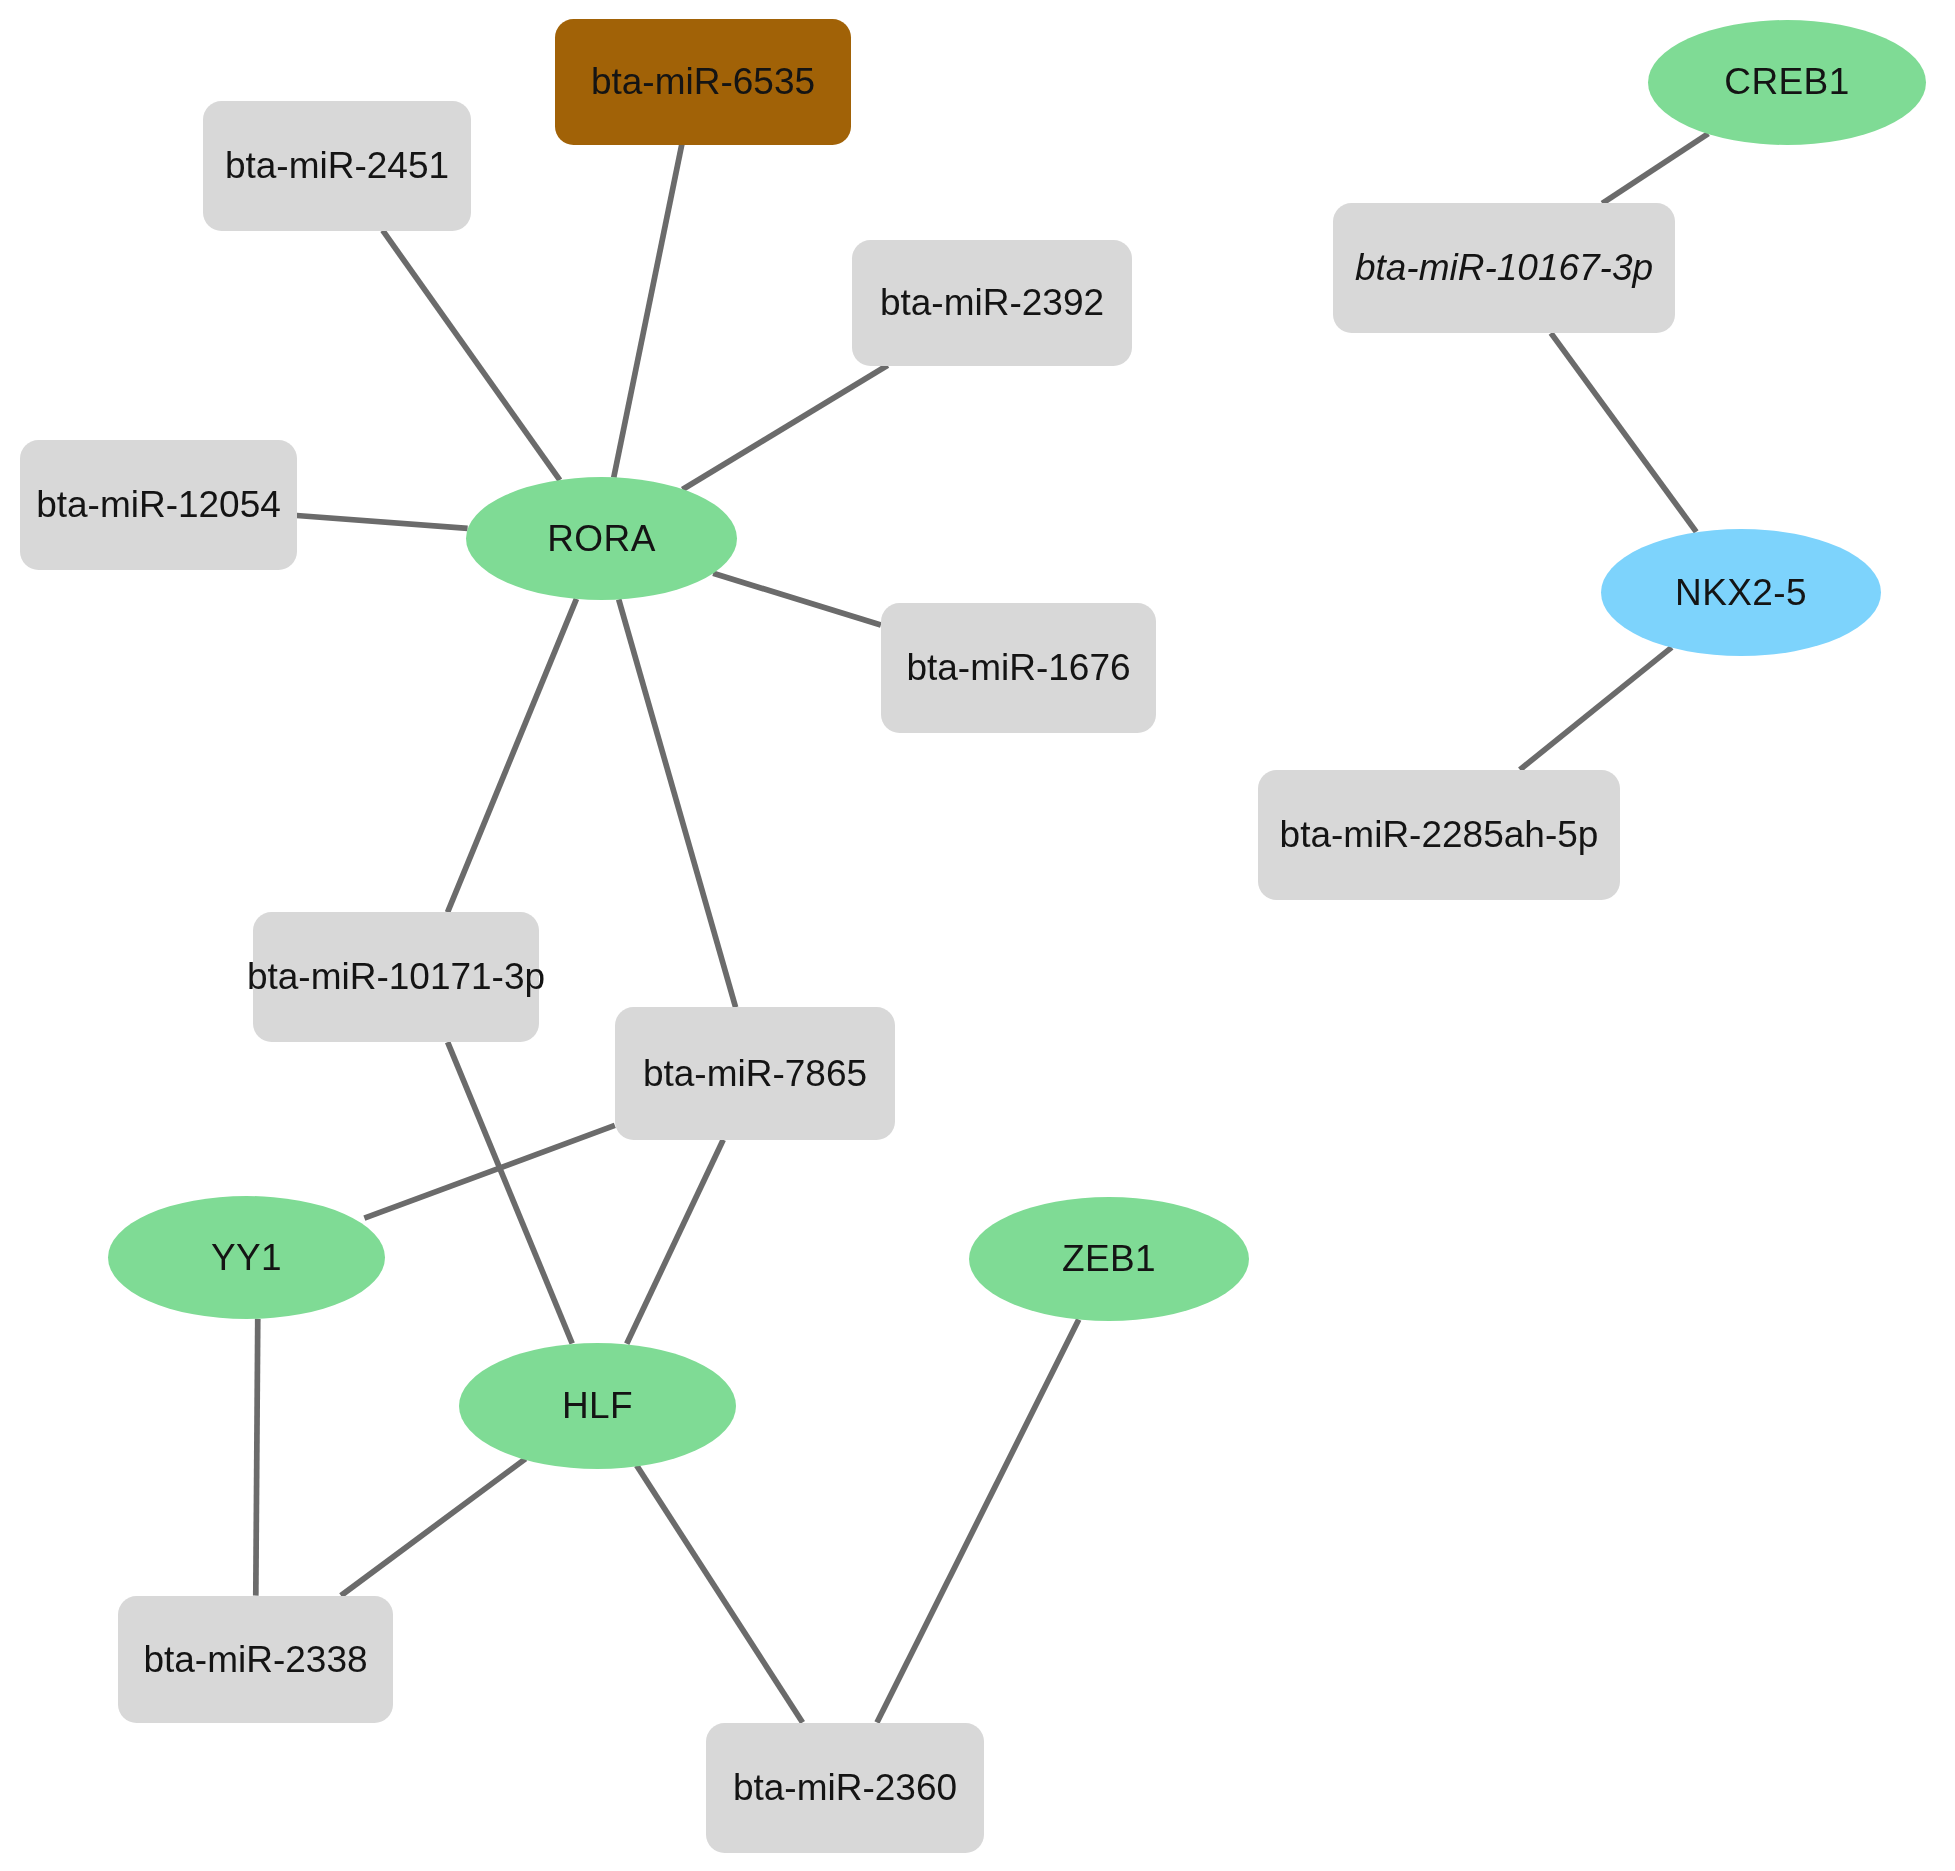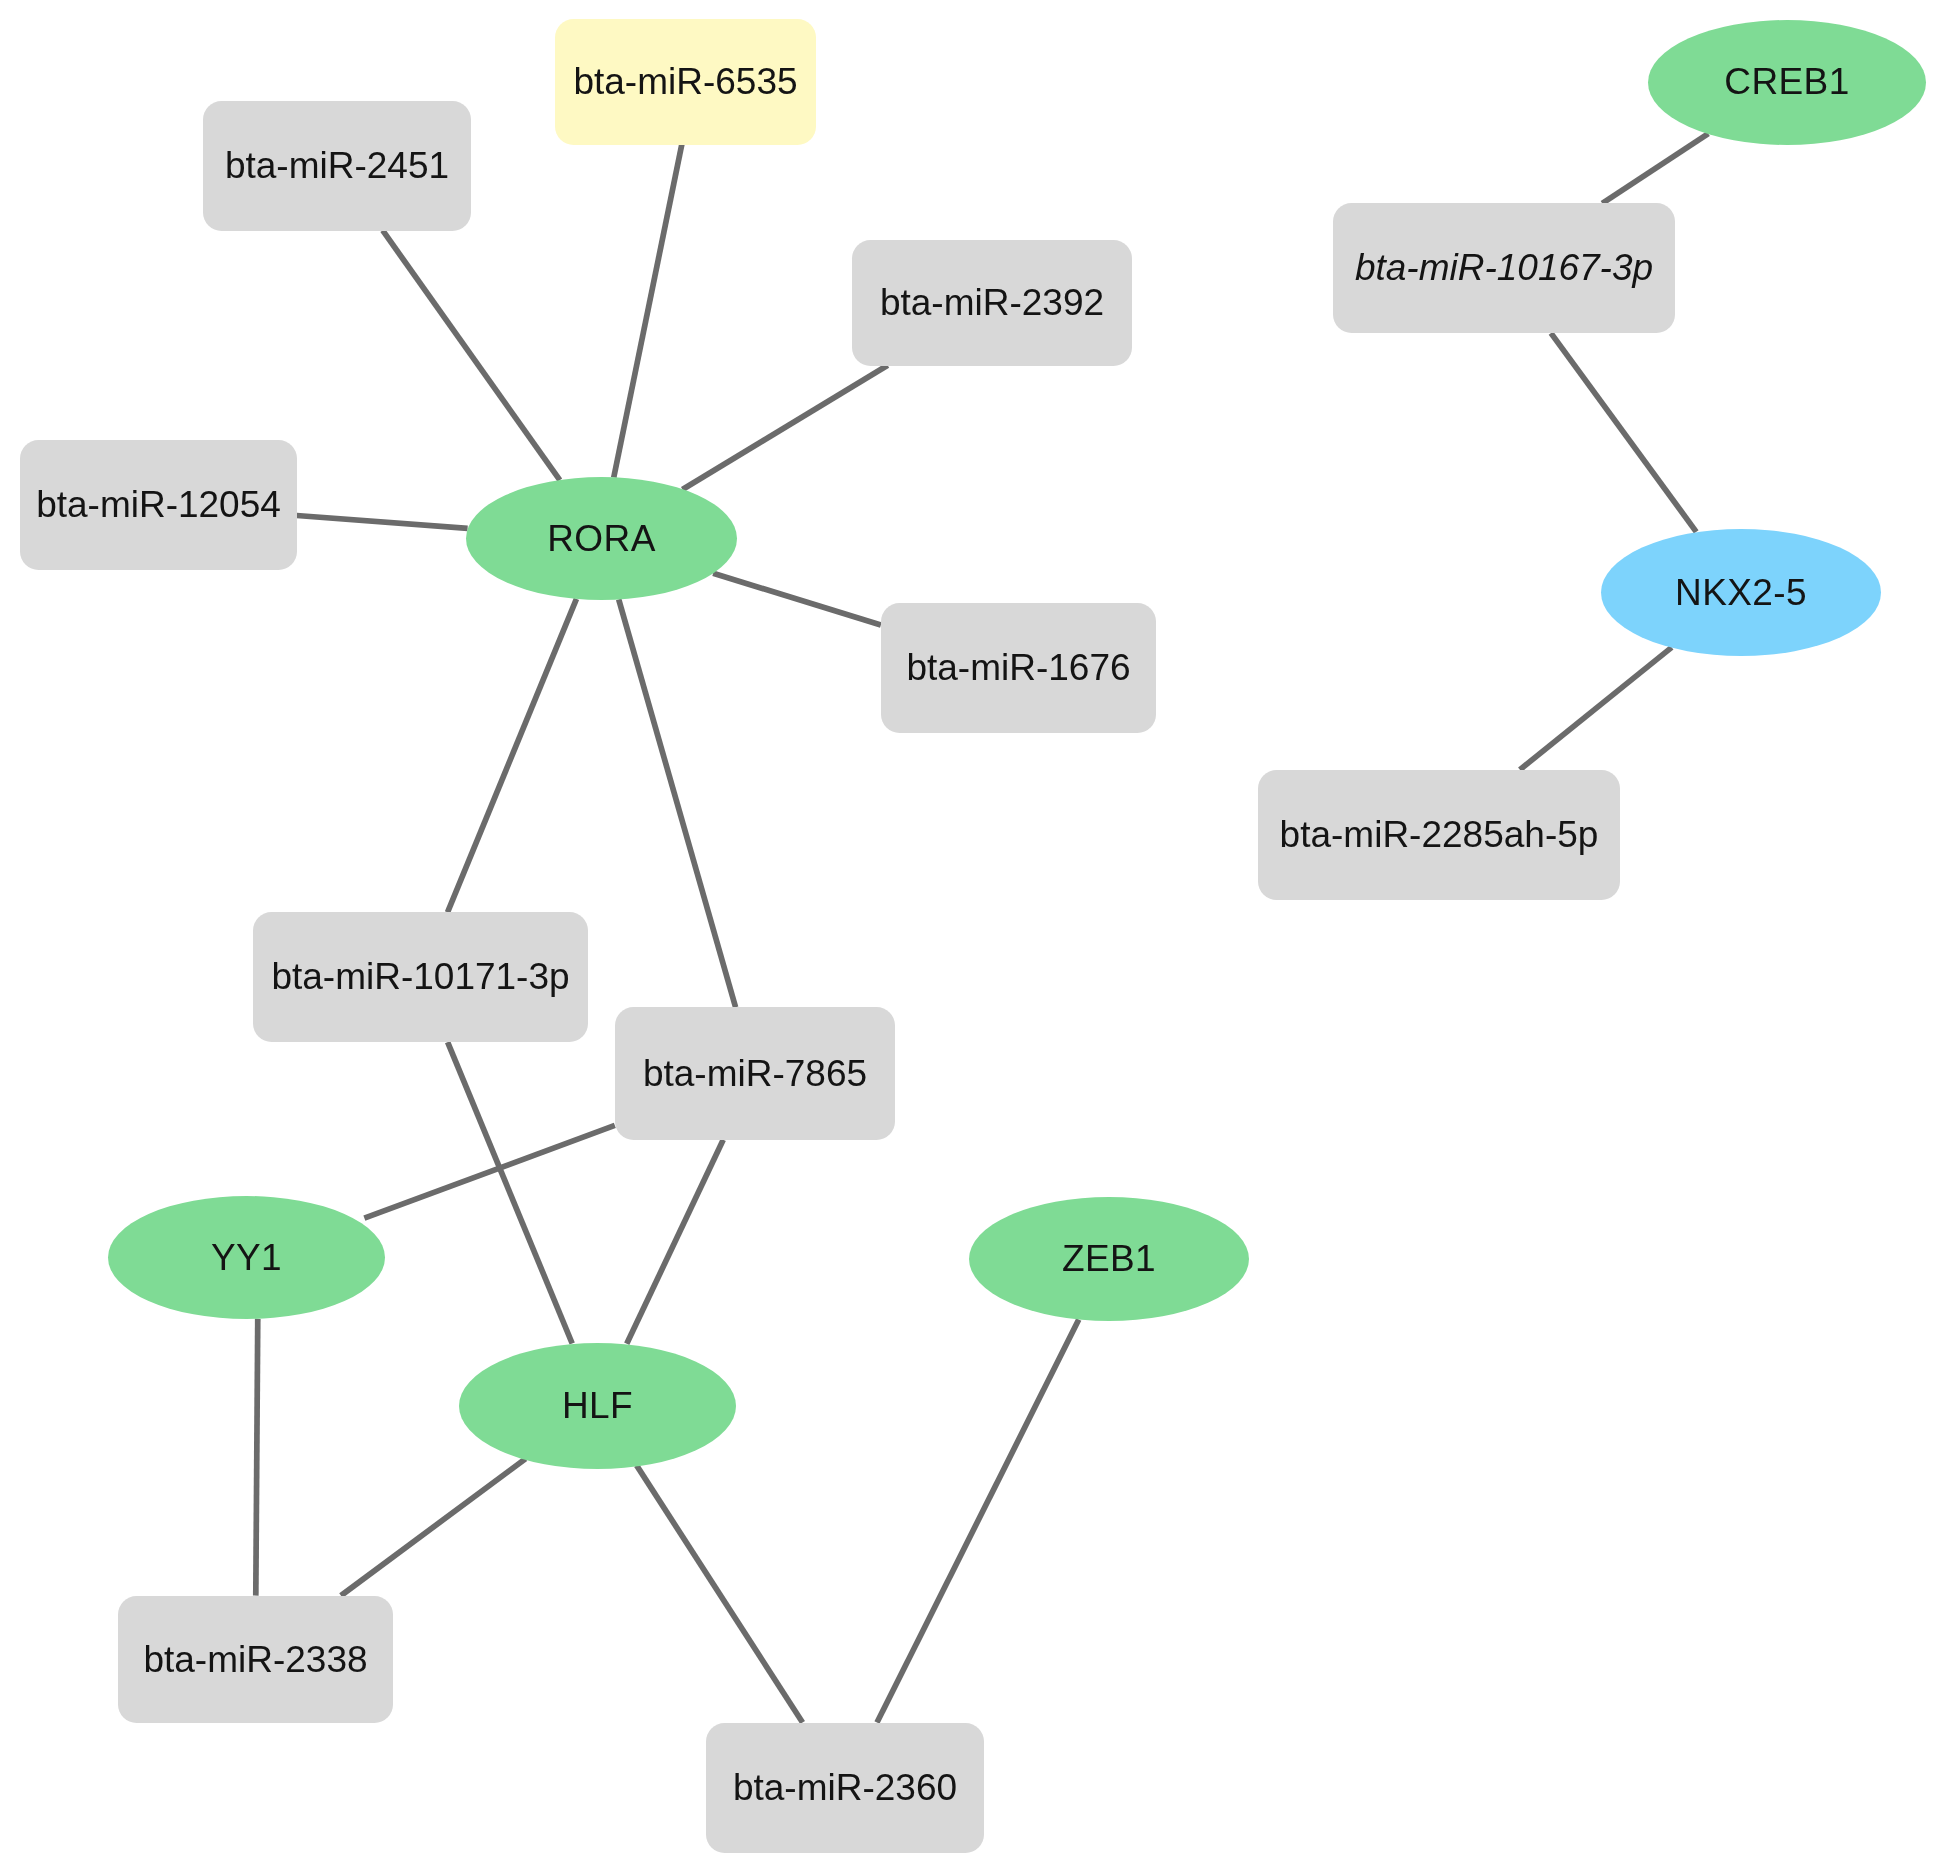--- a/index.html
+++ b/index.html
@@ -87,33 +87,33 @@
       </div>
       <div class="node node-gene" style="left: 459px; top: 1343px; width: 277px; height: 126px; background: rgb(127, 219, 149);">
         <span class="node-label">HLF</span>
       </div>
       <div class="node node-gene" style="left: 969px; top: 1197px; width: 280px; height: 124px; background: rgb(127, 219, 149);">
         <span class="node-label">ZEB1</span>
       </div>
       <div class="node node-mirna" style="left: 203px; top: 101px; width: 268px; height: 130px; background: rgb(216, 216, 216);">
         <span class="node-label">bta-miR-2451</span>
       </div>
-      <div class="node node-mirna" style="left: 555px; top: 18.5px; width: 261px; height: 126px; background: #fef9c3;">
+      <div class="node node-mirna" style="left: 555px; top: 18.5px; width: 296px; height: 126px; background: #a16207;">
         <span class="node-label">bta-miR-6535</span>
       </div>
       <div class="node node-mirna" style="left: 852px; top: 240px; width: 280px; height: 126px; background: rgb(216, 216, 216);">
         <span class="node-label">bta-miR-2392</span>
       </div>
       <div class="node node-mirna" style="left: 20px; top: 440px; width: 277px; height: 130px; background: rgb(216, 216, 216);">
         <span class="node-label">bta-miR-12054</span>
       </div>
       <div class="node node-mirna" style="left: 881px; top: 603px; width: 275px; height: 130px; background: rgb(216, 216, 216);">
         <span class="node-label">bta-miR-1676</span>
       </div>
-      <div class="node node-mirna" style="left: 253px; top: 912px; width: 335px; height: 130px; background: rgb(216, 216, 216);">
+      <div class="node node-mirna" style="left: 253px; top: 912px; width: 286px; height: 130px; background: rgb(216, 216, 216);">
         <span class="node-label">bta-miR-10171-3p</span>
       </div>
       <div class="node node-mirna" style="left: 615px; top: 1007px; width: 280px; height: 133px; background: rgb(216, 216, 216);">
         <span class="node-label">bta-miR-7865</span>
       </div>
       <div class="node node-mirna" style="left: 118px; top: 1596px; width: 275px; height: 127px; background: rgb(216, 216, 216);">
         <span class="node-label">bta-miR-2338</span>
       </div>
       <div class="node node-mirna" style="left: 706px; top: 1723px; width: 278px; height: 130px; background: rgb(216, 216, 216);">
         <span class="node-label">bta-miR-2360</span>

